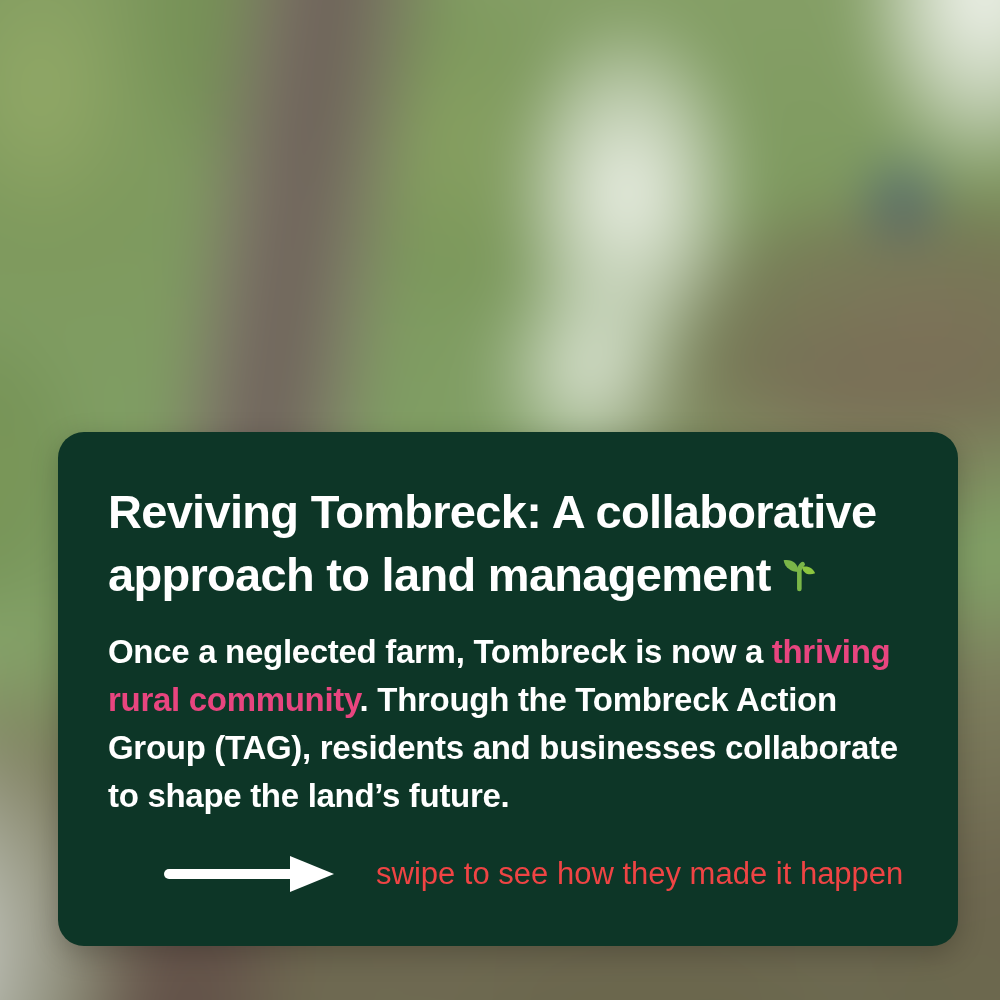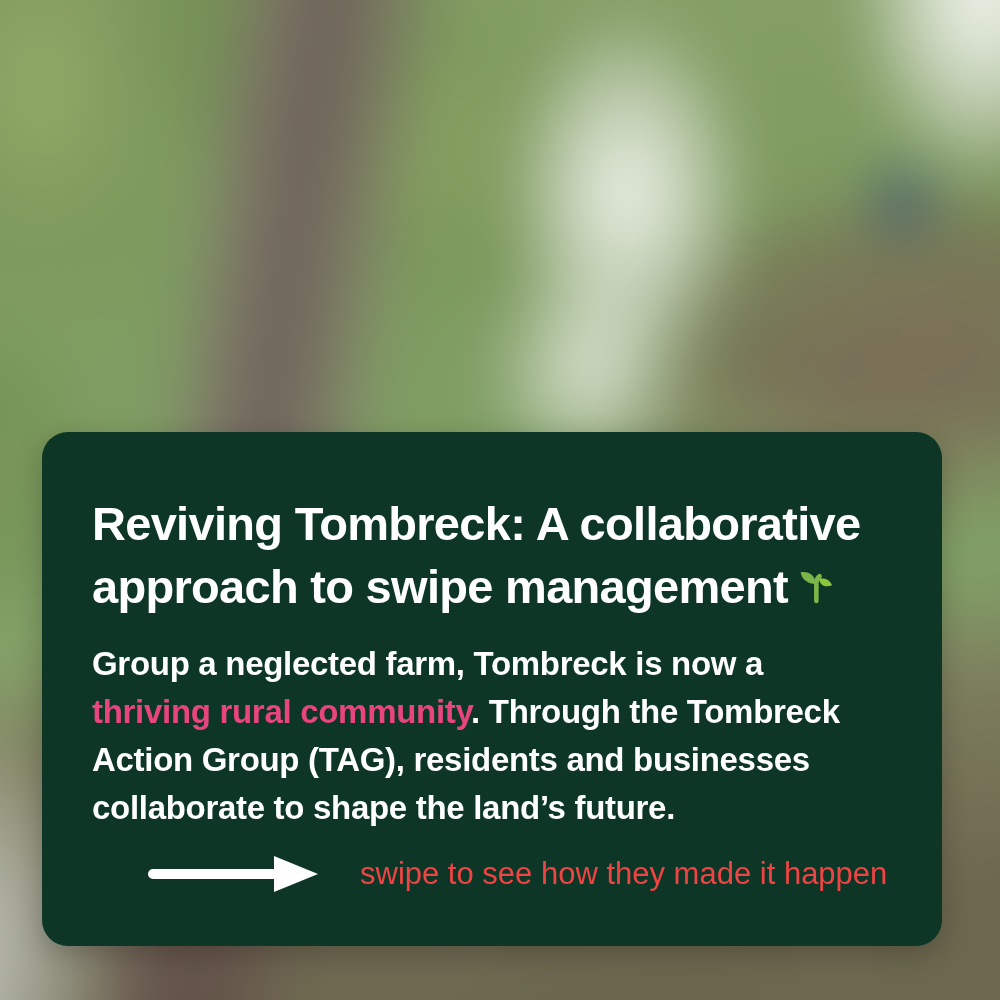--- a/index.html
+++ b/index.html
@@ -51,26 +51,26 @@
       radial-gradient(ellipse 160px 220px at 96% 30%, rgba(132,152,96,0.6) 0%, rgba(112,134,80,0.25) 60%, rgba(112,134,80,0) 88%),
       
       linear-gradient(180deg, #88a169 0%, #7e9a5f 28%, #81a066 55%, #8fa870 78%, #9ab07c 100%);
     filter:blur(26px);
     transform:scale(1.1);
   }
 
   
   #card {
     position:absolute;
-    left:42px; top:432px;
+    left:58px; top:432px;
     width:900px; height:514px;
     background:#0d3627;
     border-radius:26px;
     box-shadow:0 8px 28px rgba(0,0,0,0.22);
-    padding:60px 52px 0 50px;
+    padding:48px 52px 0 50px;
   }
 
   #headline {
     color:#ffffff;
     font-size:47px;
     line-height:63px;
     font-weight:bold;
     letter-spacing:-0.7px;
     white-space:nowrap;
   }
@@ -107,30 +107,30 @@
 
 <div id="stage">
 
   <div id="photo"></div>
 
   <div id="card">
 
     <div id="headline">
       <div>Reviving Tombreck: A collaborative</div>
       <div>
-        <span>approach to swipe management</span><svg class="leaf-icon" width="42" height="42" viewBox="0 0 64 64">
+        <span>approach to land management</span><svg class="leaf-icon" width="42" height="42" viewBox="0 0 64 64">
             <path d="M31 58 V30 q0-6 5-10" fill="none" stroke="#7ab648" stroke-width="7" stroke-linecap="round"></path>
             <path d="M30 32 C18 32 9 25 7 14 C20 12 29 19 30 31 Z" fill="#7ab648"></path>
             <path d="M36 24 C44 22 52 26 55 34 C45 38 37 34 35 25 Z" fill="#8cc63f"></path>
           </svg>
       </div>
     </div>
 
     <div id="body-copy">
-      <span>Group a neglected farm, Tombreck is now a </span><span class="hl">thriving rural community</span><span>. Through the Tombreck Action Group (TAG), residents and businesses collaborate to shape the land’s future.</span>
+      <span>Once a neglected farm, Tombreck is now a </span><span class="hl">thriving rural community</span><span>. Through the Tombreck Action Group (TAG), residents and businesses collaborate to shape the land’s future.</span>
     </div>
 
     <div id="cta">
       <svg id="cta-arrow" width="174" height="44" viewBox="0 0 174 44">
         <rect x="0" y="17" width="132" height="10" rx="5" fill="#ffffff"></rect>
         <path d="M126 4 L170 22 L126 40 Z" fill="#ffffff"></path>
       </svg>
       <span id="cta-text">swipe to see how they made it happen</span>
     </div>
 

